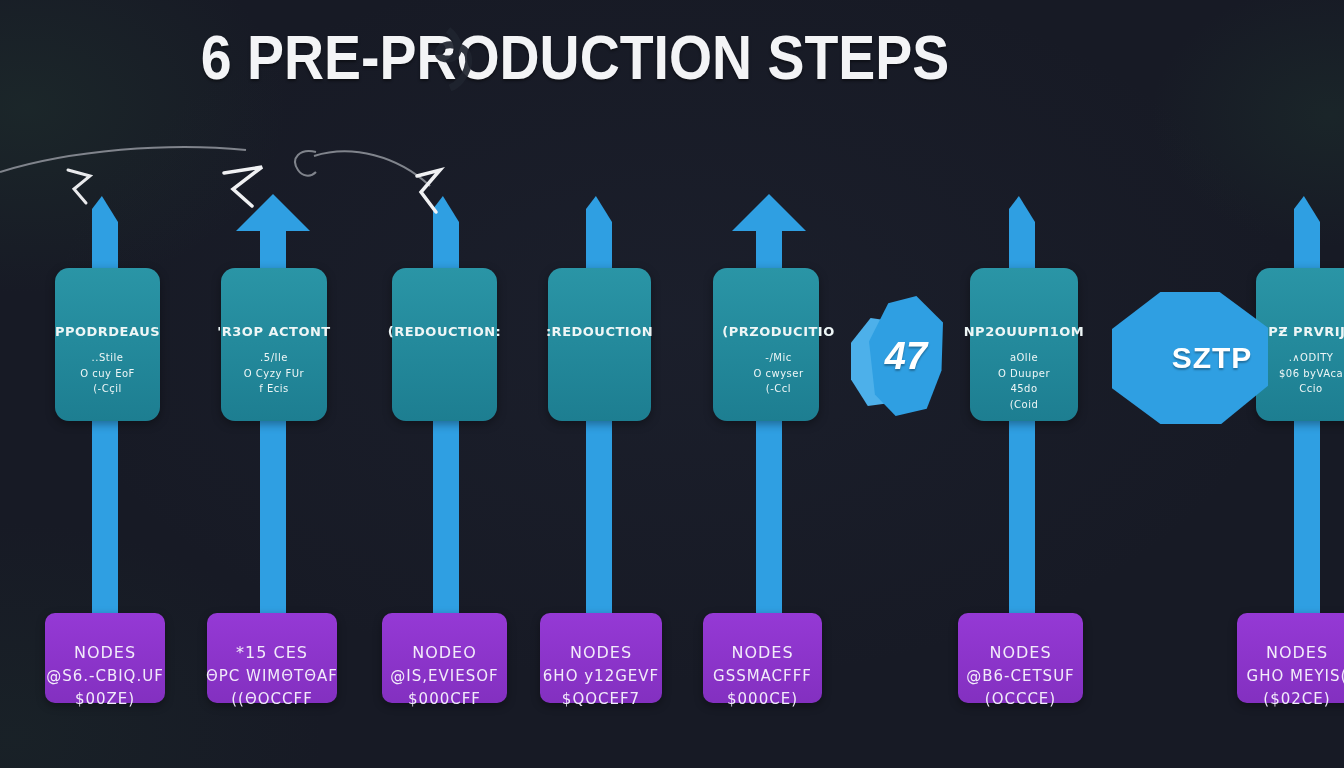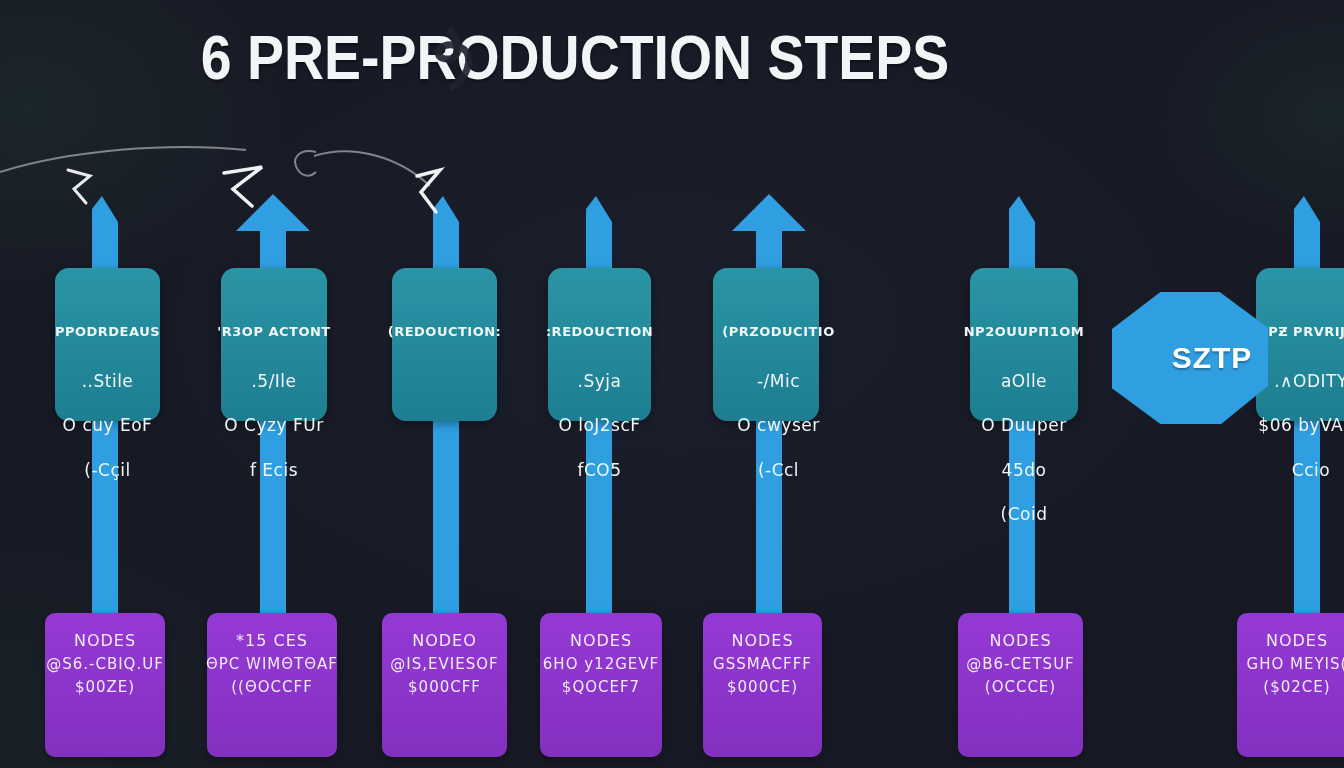--- a/index.html
+++ b/index.html
@@ -27,27 +27,27 @@
   .tri{position:absolute;width:74px;height:37px;background:#2f9fe2;
        clip-path:polygon(50% 0,100% 100%,0 100%);z-index:1;}
   .step-box{
     position:absolute;top:268px;height:153px;border-radius:14px;z-index:2;
     background:linear-gradient(180deg,#2a95a6,#1d7e91);
     box-shadow:0 3px 10px rgba(0,0,0,.35);
     color:#eef6f6;display:flex;flex-direction:column;align-items:center;
     padding-top:56px;box-sizing:border-box;text-align:center;
   }
   .step-title{font-size:13px;font-weight:bold;letter-spacing:.5px;white-space:nowrap;margin-bottom:11px;}
-  .step-lines div{font-size:17px;line-height:1.55;letter-spacing:.5px;white-space:nowrap;margin-top:18px;}
+  .step-lines div{font-size:10px;line-height:1.55;letter-spacing:.5px;white-space:nowrap;}
   .node-box{
-    position:absolute;top:613px;height:144px;border-radius:10px;z-index:2;
+    position:absolute;top:613px;height:90px;border-radius:10px;z-index:2;
     background:linear-gradient(180deg,#9539d5,#8330c0);
     box-shadow:0 3px 8px rgba(0,0,0,.35);
     color:#f2ebfa;display:flex;flex-direction:column;align-items:center;justify-content:flex-start;
-    padding-top:16px;box-sizing:border-box;text-align:center;
+    padding-top:28px;box-sizing:border-box;text-align:center;
   }
   .node-box div{font-size:15px;line-height:1.5;letter-spacing:1px;white-space:nowrap;}
   .node-box div:first-child{font-size:16px;}
   .badge47{position:absolute;left:851px;top:296px;width:92px;height:120px;z-index:2;}
   .badge47-back{position:absolute;left:0;top:22px;width:56px;height:88px;background:#4db0ea;
     clip-path:polygon(35% 0,100% 6%,100% 94%,30% 100%,0 70%,0 28%);}
   .badge47-main{position:absolute;left:18px;top:0;width:74px;height:120px;background:#2f9fe2;
     clip-path:polygon(26% 6%,64% 0,100% 22%,98% 62%,78% 94%,36% 100%,8% 82%,0 38%);
     display:flex;align-items:center;justify-content:center;}
   .badge47-main span{color:#fff;font-size:38px;font-weight:800;font-style:italic;
@@ -129,25 +129,20 @@
           <div>@IS,EVIESOF</div>
           <div>$000CFF</div>
         </div>
   </div>
 
   <div class="col">
 
     <div class="bar slant" style="left: 586px; top: 196px; height: 419px;"></div>
     <div class="step-box" style="left: 548px; width: 103px;">
       <div class="step-title">:REDOUCTION</div>
-      <div class="step-lines">
-            <div>.Syja</div>
-            <div>O  loJ2scF</div>
-            <div>fCO5</div>
-          </div>
     </div>
     <div class="node-box" style="left: 540px; width: 122px;">
           <div>NODES</div>
           <div>6HO y12GEVF</div>
           <div>$QOCEF7</div>
         </div>
   </div>
 
   <div class="col">
     <div class="tri" style="left: 732px; top: 194px;"></div>
@@ -198,18 +193,24 @@
           </div>
     </div>
     <div class="node-box" style="left: 1237px; width: 120px;">
           <div>NODES</div>
           <div>GHO MEYIS(</div>
           <div>($02CE)</div>
         </div>
   </div>
 </div>
 
+  <div class="badge47">
+    <div class="badge47-back"></div>
+    <div class="badge47-main">
+      <span>47</span>
+    </div>
+  </div>
 
   <div class="badge-oct">
     <span>SZTP</span>
   </div>
 
 </div>
 
 </body></html>

